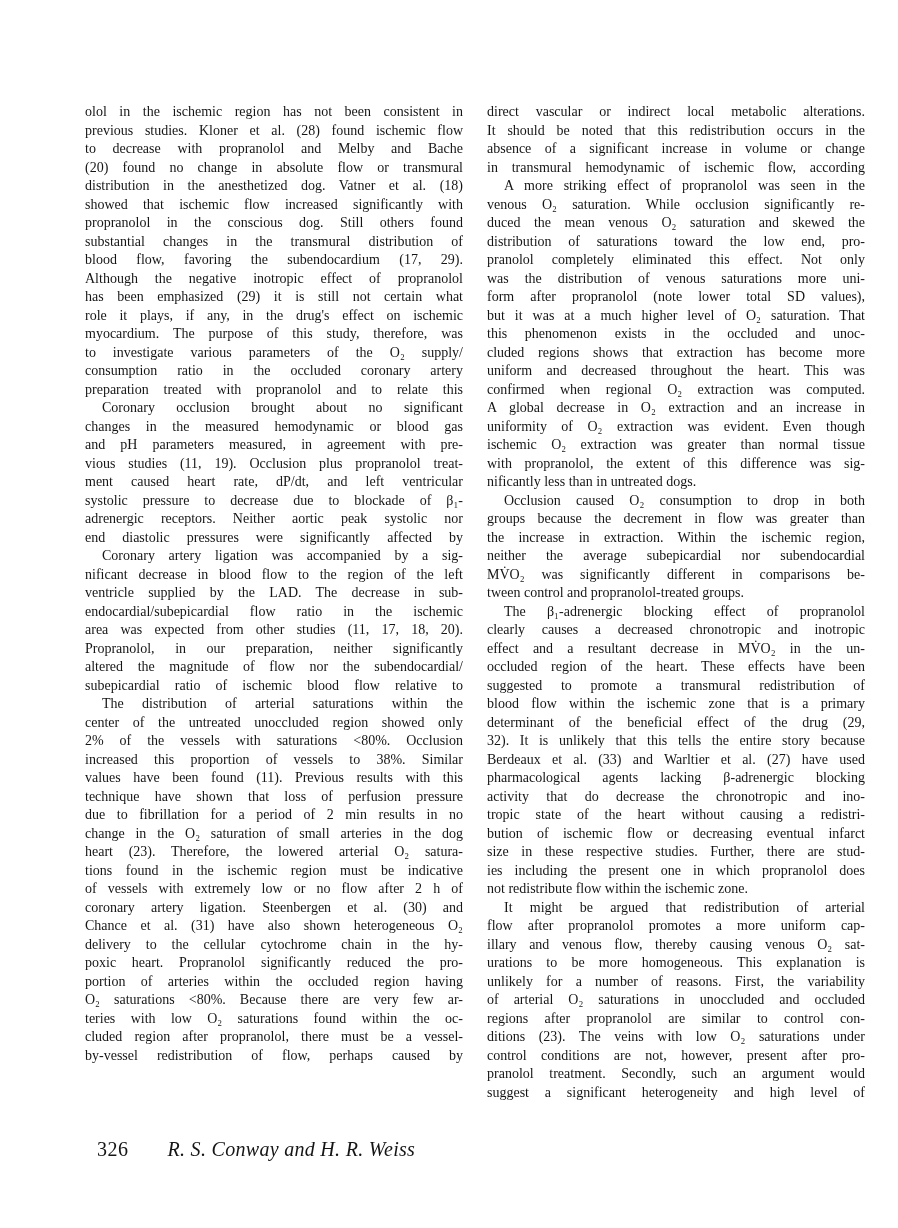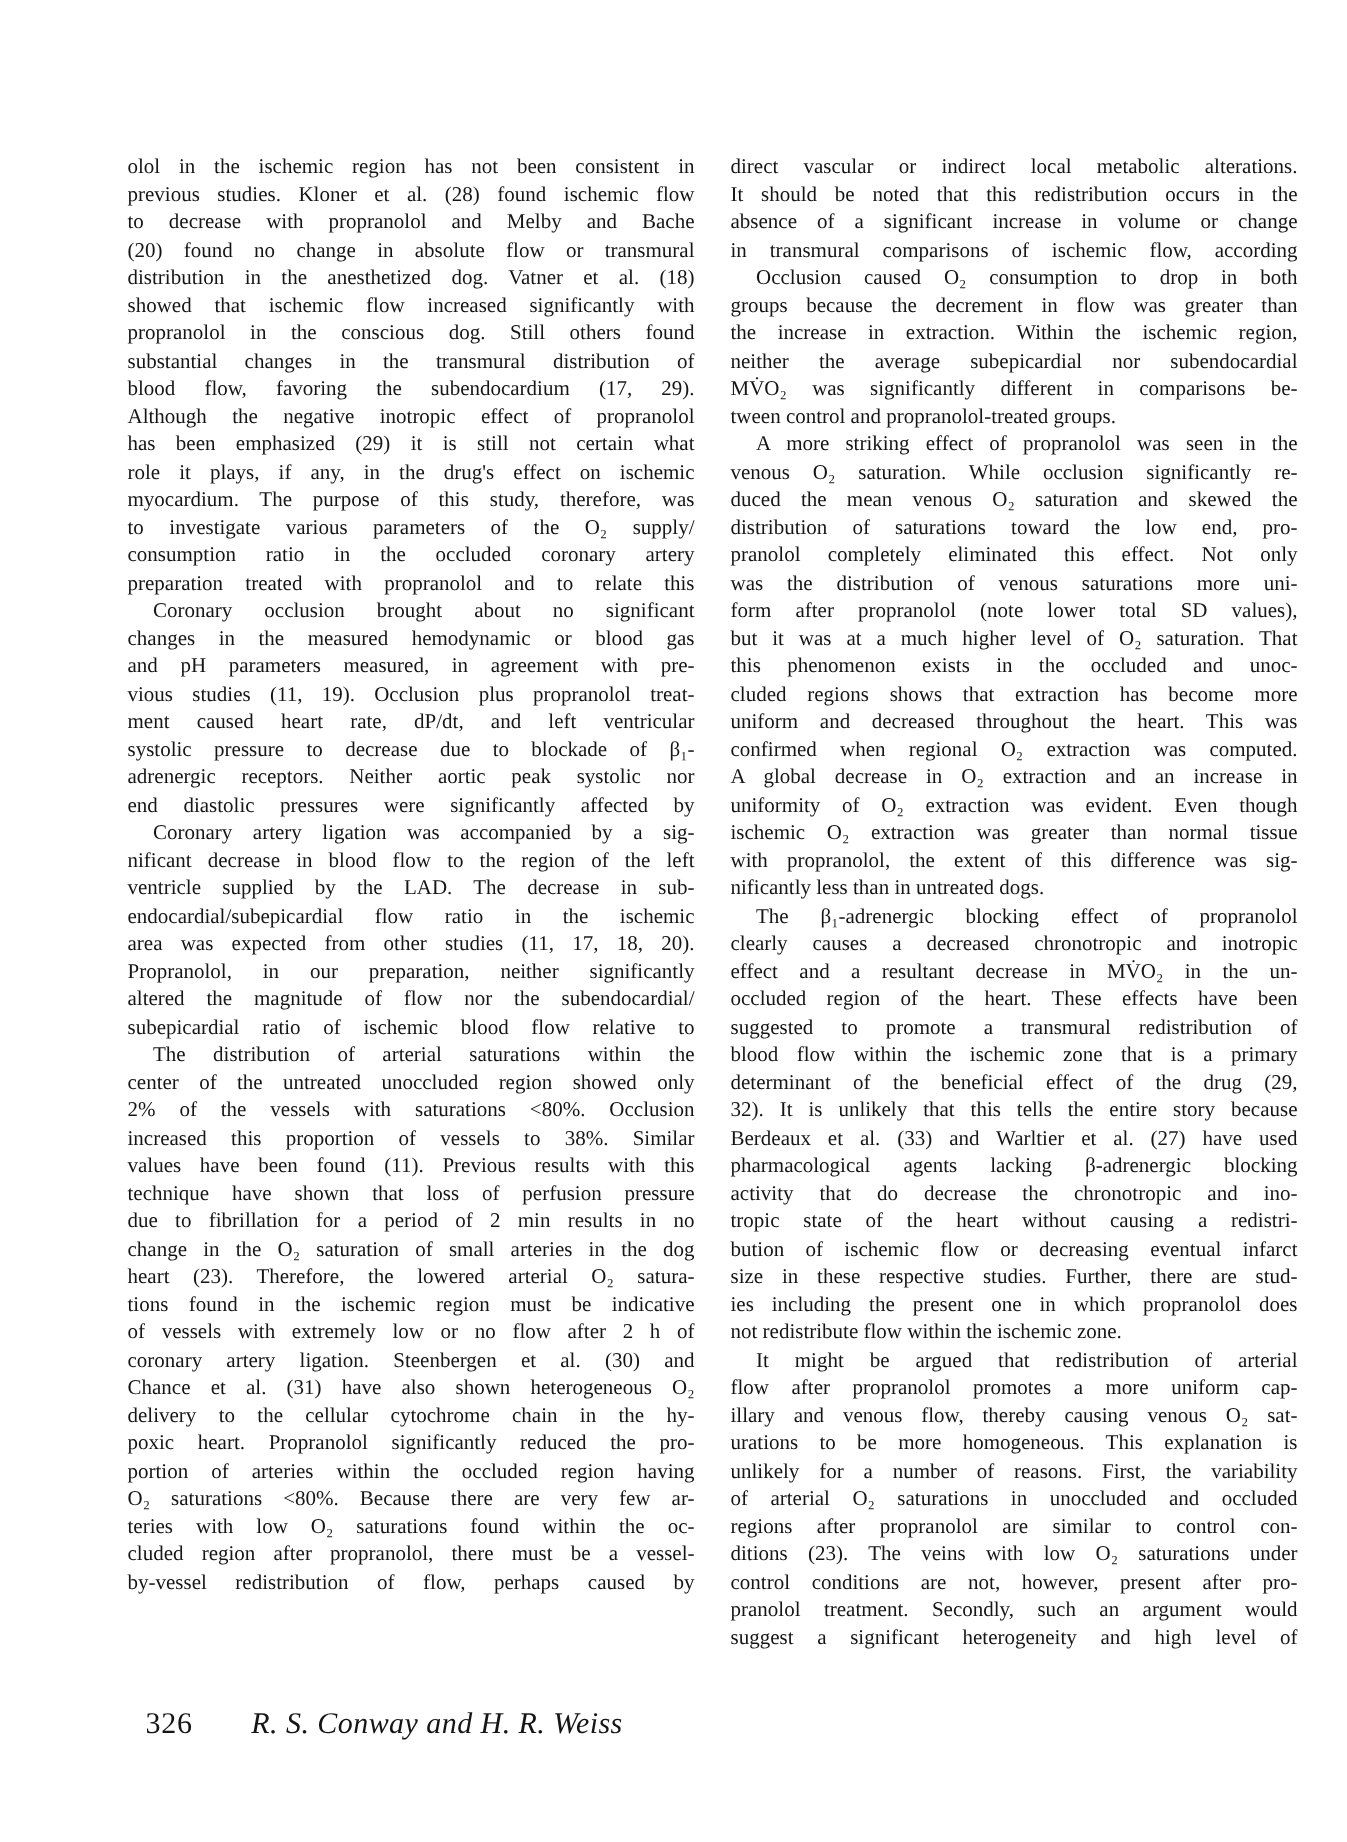--- a/index.html
+++ b/index.html
@@ -128,29 +128,21 @@
 by-vessel redistribution of flow, perhaps caused by</div>
         <div class="last"></div>
       </div>
     </div>
 
     <div class="col">
       <div class="para">
         <div class="just">direct vascular or indirect local metabolic alterations.
 It should be noted that this redistribution occurs in the
 absence of a significant increase in volume or change
-in transmural comparisons of ischemic flow, according</div>
-      </div>
-      <div class="para indent">
-        <div class="just">Occlusion caused O₂ consumption to drop in both
-groups because the decrement in flow was greater than
-the increase in extraction. Within the ischemic region,
-neither the average subepicardial nor subendocardial
-MV̇O₂ was significantly different in comparisons be-</div>
-        <div class="last">tween control and propranolol-treated groups.</div>
+in transmural hemodynamic of ischemic flow, according</div>
       </div>
       <div class="para indent">
         <div class="just">A more striking effect of propranolol was seen in the
 venous O₂ saturation. While occlusion significantly re-
 duced the mean venous O₂ saturation and skewed the
 distribution of saturations toward the low end, pro-
 pranolol completely eliminated this effect. Not only
 was the distribution of venous saturations more uni-
 form after propranolol (note lower total SD values),
 but it was at a much higher level of O₂ saturation. That
@@ -158,20 +150,28 @@
 cluded regions shows that extraction has become more
 uniform and decreased throughout the heart. This was
 confirmed when regional O₂ extraction was computed.
 A global decrease in O₂ extraction and an increase in
 uniformity of O₂ extraction was evident. Even though
 ischemic O₂ extraction was greater than normal tissue
 with propranolol, the extent of this difference was sig-</div>
         <div class="last">nificantly less than in untreated dogs.</div>
       </div>
       <div class="para indent">
+        <div class="just">Occlusion caused O₂ consumption to drop in both
+groups because the decrement in flow was greater than
+the increase in extraction. Within the ischemic region,
+neither the average subepicardial nor subendocardial
+MV̇O₂ was significantly different in comparisons be-</div>
+        <div class="last">tween control and propranolol-treated groups.</div>
+      </div>
+      <div class="para indent">
         <div class="just">The β₁-adrenergic blocking effect of propranolol
 clearly causes a decreased chronotropic and inotropic
 effect and a resultant decrease in MV̇O₂ in the un-
 occluded region of the heart. These effects have been
 suggested to promote a transmural redistribution of
 blood flow within the ischemic zone that is a primary
 determinant of the beneficial effect of the drug (29,
 32). It is unlikely that this tells the entire story because
 Berdeaux et al. (33) and Warltier et al. (27) have used
 pharmacological agents lacking β-adrenergic blocking

